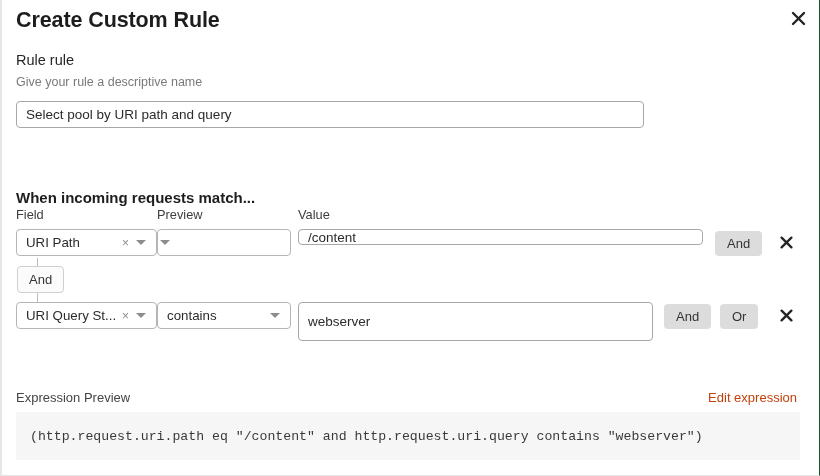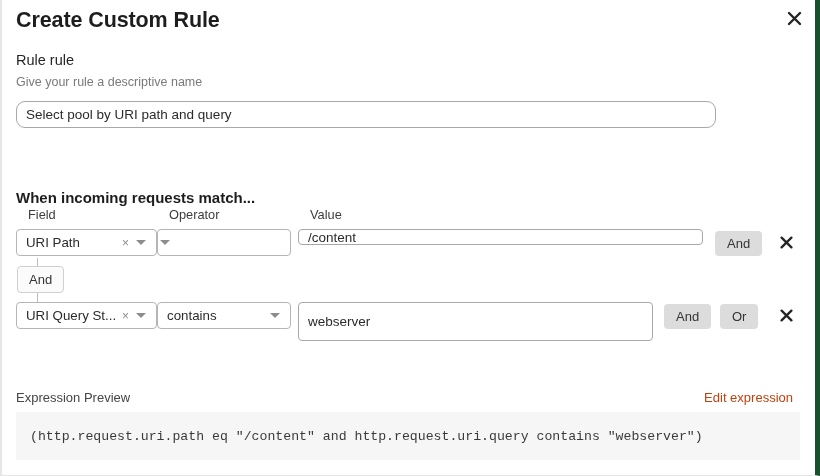--- a/index.html
+++ b/index.html
@@ -14,21 +14,21 @@
     -webkit-font-smoothing: antialiased;
   }
 
   #panel {
     position: relative;
     width: 820px;
     height: 476px;
     background: #ffffff;
     box-sizing: border-box;
     border-left: 2px solid #e6e6e6;
-    border-right: 5px solid #14532d;
+    border-right: 1px solid #14532d;
     border-bottom: 1px solid #e6e6e6;
     overflow: hidden;
   }
 
   
   .modal-title {
     position: absolute;
     left: 14px;
     top: 8px;
     font-size: 21.5px;
@@ -74,43 +74,41 @@
     font-size: 13.5px;
     color: #2b2b2b;
     padding: 0 9px;
     outline: none;
   }
   .text-input::placeholder { color: #8a8a8a; }
 
   #rule-name-input {
     left: 14px;
     top: 101px;
-    width: 700px;
+    width: 628px;
     height: 27px;
-    border-radius: 9px;
   }
 
   
   .match-heading {
     position: absolute;
     left: 14px;
     top: 173px;
     font-size: 15px;
     font-weight: bold;
     color: #1d1d1d;
     margin-top: 16px;
   }
 
   
   .col-label {
     position: absolute;
     top: 207px;
     font-size: 12.8px;
     color: #3d3d3d;
-    margin-left: 12px;
   }
   #col-field    { left: 14px;  }
   #col-operator { left: 155px; }
   #col-value    { left: 296px; }
 
   
   .cond-row { position: absolute; left: 0; width: 820px; height: 30px; }
   #row-1 { top: 229px; }
   #row-2 { top: 302px; }
 
@@ -260,21 +258,21 @@
     </svg>
   </button>
 
   <div class="section-label" style="left:14px; top:52px;">Rule rule</div>
   <div class="section-help" style="left:14px; top:75px;">Give your rule a descriptive name</div>
   <input id="rule-name-input" class="text-input" type="text" value="Select pool by URI path and query" style="">
 
   <div class="match-heading">When incoming requests match...</div>
 
   <div id="col-field" class="col-label">Field</div>
-  <div id="col-operator" class="col-label">Operator</div>
+  <div id="col-operator" class="col-label">Preview</div>
   <div id="col-value" class="col-label">Value</div>
 
   <div id="row-1" class="cond-row">
     <div class="select-box field-select">
       <span class="select-value">URI Path</span>
       <span class="clear-x">×</span>
       <span class="caret"></span>
     </div>
     <div class="select-box operator-select">
       <span class="caret"></span>

